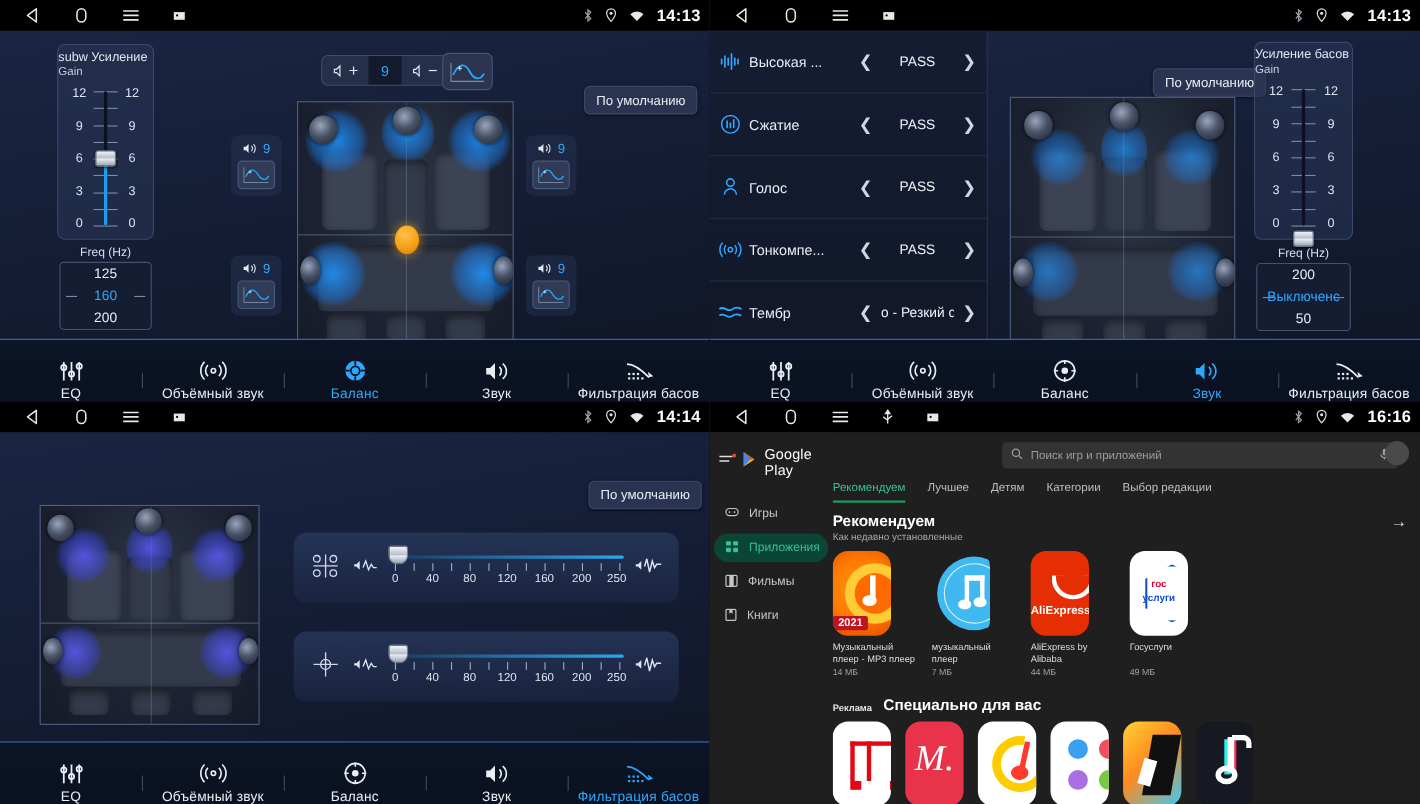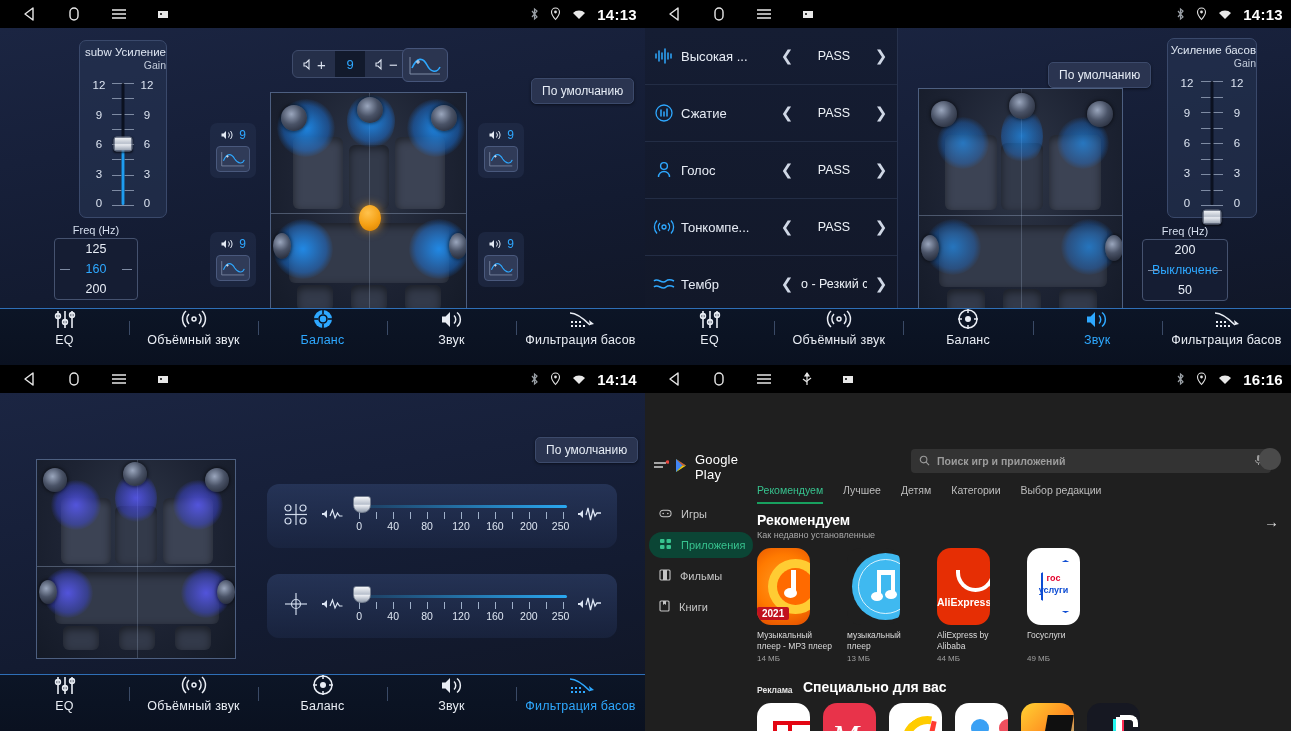--- a/index.html
+++ b/index.html
@@ -35,21 +35,21 @@
 
   
   .audio-body {
     position: absolute; top: 28px; left: 0; right: 0; bottom: 57px;
     background: linear-gradient(170deg,#1b2542 0%, #17203a 35%, #131b31 70%, #111728 100%);
   }
   .audio-tabs {
     position: absolute; bottom: 0; left: 0; right: 0; height: 57px;
     background: linear-gradient(180deg,#0c1526 0%, #0a1120 100%);
     border-top: 1px solid #2e6fb7;
-    display: flex; align-items: flex-start;
+    display: flex; align-items: flex-end;
   }
   .atab {
     flex: 1; display: flex; flex-direction: column; align-items: center;
     justify-content: center; gap: 3px; color: #e9edf4; position: relative;
   }
   .atab + .atab::before {
     content: ""; position: absolute; left: 0; top: 12px; bottom: 12px;
     width: 1px; background: #3a4a66;
   }
   .atab .lbl { font-size: 12.5px; letter-spacing: .2px; }
@@ -60,21 +60,21 @@
     position: absolute; background: #2a3category; padding: 5px 10px;
     border-radius: 5px; color: #e6ecf5; font-size: 12px;
     background: #2a3450; border: 1px solid #3c4a6b;
     box-shadow: 0 1px 3px rgba(0,0,0,.5);
   }
 
   
   .gaincard {
     position: absolute; background: rgba(40,54,86,.55);
     border: 1px solid #3a496b; border-radius: 7px;
-    display: flex; flex-direction: column; align-items: flex-end; margin-left: 27px;
+    display: flex; flex-direction: column; align-items: flex-start;
   }
   .gaincard .title { color: #dfe7f3; font-size: 11.5px; margin-top: 5px; white-space: nowrap; }
   .gaincard .sub { color: #c3ccdb; font-size: 10.5px; margin-top: 1px; }
   .scalewrap { position: relative; flex: 1; width: 100%; }
   .scale-col {
     position: absolute; top: 8px; bottom: 8px; width: 26px;
     display: flex; flex-direction: column; justify-content: space-between;
     color: #dbe3f0; font-size: 11.5px; text-align: center;
   }
   .scale-col.l { left: 6px; }
@@ -211,36 +211,36 @@
   .bflabels span { position: absolute; transform: translateX(-50%); }
   .bfknob {
     position: absolute; top: 3px; width: 18px; height: 17px;
     background: linear-gradient(180deg,#f4f6f9,#b7bfcc 48%,#e9ecf2 56%,#96a0b0);
     border: 1px solid #717b8d; border-radius: 3px 3px 8px 8px;
   }
 
   
   .gp-body {
     position: absolute; top: 28px; left: 0; right: 0; bottom: 0;
-    background: #1f1f1f; display: flex; margin-top: 47px;
+    background: #1f1f1f; display: flex;
   }
   .gp-side { width: 112px; padding-top: 8px; background: #1f1f1f; flex-shrink: 0; }
   .gp-brand { display: flex; align-items: center; gap: 6px; padding: 4px 8px 14px 8px; }
   .gp-brand .bname { color: #fff; font-size: 13px; letter-spacing: .2px; }
   .gp-navitem {
     display: flex; align-items: center; gap: 9px; height: 26px;
     padding: 0 10px; margin: 5px 4px; border-radius: 13px;
     color: #c6c6c6; font-size: 11px;
   }
   .gp-navitem.active { background: #0b4535; color: #37c28e; }
   .gp-main { flex: 1; position: relative; overflow: hidden; }
   .gp-search {
     position: absolute; left: 154px; top: 9px; width: 360px; height: 24px;
     background: #333; border-radius: 4px; display: flex; align-items: center;
-    padding: 0 8px; gap: 7px; color: #9c9c9c; font-size: 10.5px; font-weight: bold;
+    padding: 0 8px; gap: 7px; color: #9c9c9c; font-size: 10.5px;
   }
   .gp-avatar {
     position: absolute; right: 10px; top: 8px; width: 22px; height: 22px;
     border-radius: 50%; background: #4a4a4a;
   }
   .gp-tabs { position: absolute; left: 0; top: 44px; display: flex; gap: 20px; }
   .gp-tab { color: #bdbdbd; font-size: 10.5px; padding-bottom: 6px; }
   .gp-tab.active { color: #37c28e; border-bottom: 2px solid #18a05f; }
   .gp-sechead { position: absolute; left: 0; color: #fff; font-size: 14px; font-weight: bold; }
   .gp-secsub { position: absolute; left: 0; color: #a8a8a8; font-size: 9px; }
@@ -1223,21 +1223,21 @@
             <div class="gp-icon" style="background:#1f1f1f;">
               <div style="position:absolute;left:5px;top:5px;width:67px;height:67px;border-radius:50%;background:#3fb9f0;"></div>
               <div style="position:absolute;left:11px;top:11px;width:55px;height:55px;border-radius:50%;border:1.5px solid rgba(255,255,255,.8);"></div>
               <div style="position:absolute;left:30px;top:24px;width:3.5px;height:24px;background:#fff;"></div>
               <div style="position:absolute;left:44px;top:22px;width:3.5px;height:26px;background:#fff;"></div>
               <div style="position:absolute;left:30px;top:22px;width:18px;height:5px;background:#fff;"></div>
               <div style="position:absolute;left:24px;top:44px;width:12px;height:9px;border-radius:50%;background:#fff;"></div>
               <div style="position:absolute;left:38px;top:42px;width:12px;height:9px;border-radius:50%;background:#fff;"></div>
             </div>
             <div class="gp-name">музыкальный плеер</div>
-            <div class="gp-size">13 МБ</div>
+            <div class="gp-size">7 МБ</div>
           </div>
           <div class="gp-app">
             <div class="gp-icon" style="background:#e62e04;padding-left:16px;">
               <div style="position:absolute;left:19px;top:22px;width:39px;height:22px;border:4px solid #fff;border-top:none;border-radius:0 0 22px 22px;"></div>
               <div style="position:absolute;left:0;right:0;top:48px;text-align:center;color:#fff;font-size:10.5px;font-weight:bold;">AliExpress</div>
             </div>
             <div class="gp-name">AliExpress by Alibaba</div>
             <div class="gp-size">44 МБ</div>
           </div>
           <div class="gp-app">

